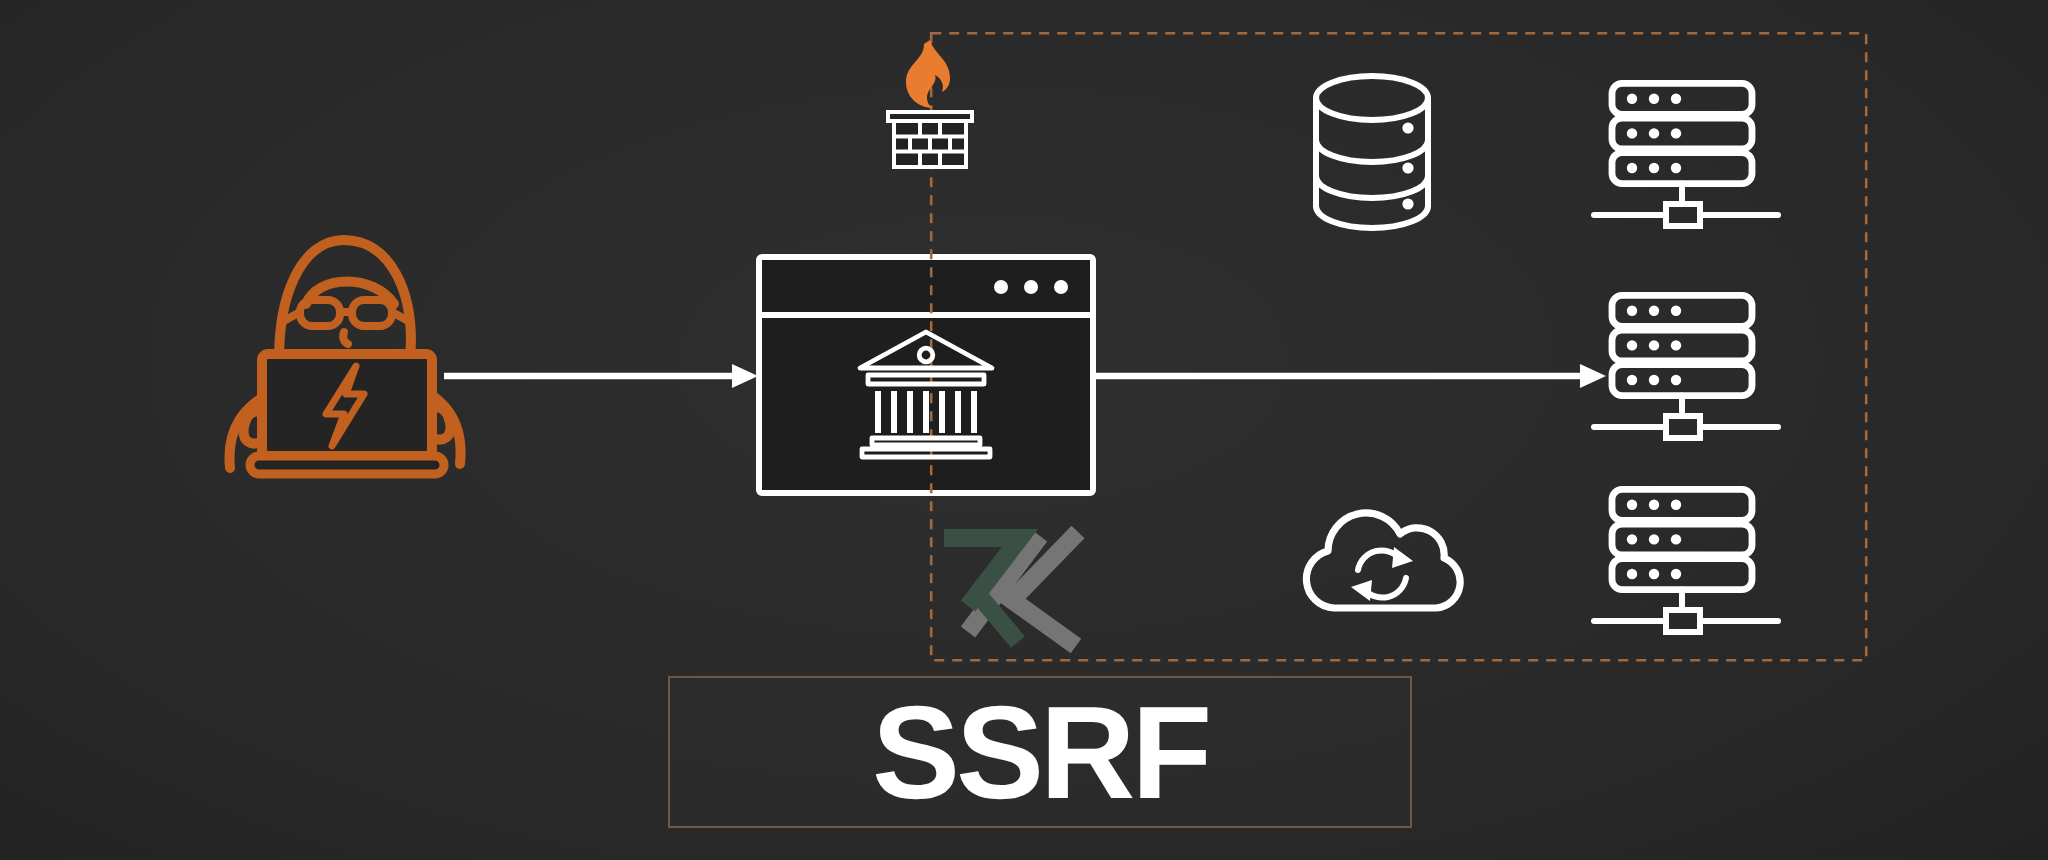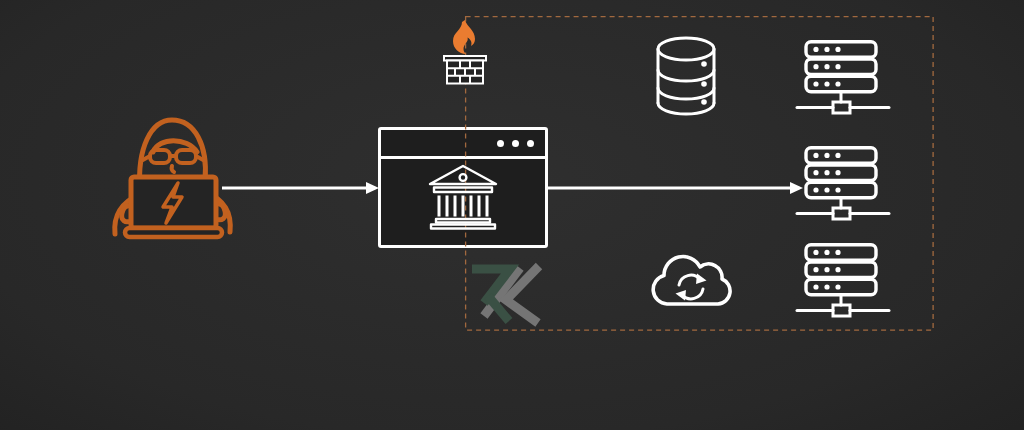--- a/index.html
+++ b/index.html
@@ -245,14 +245,17 @@
     <polygon points="242,2 255,8 242,14" fill="#ffffff"></polygon>
   </svg>
 
   <svg id="watermark" class="abs" width="100" height="70" viewBox="0 0 100 70" fill="none" stroke-linecap="butt" aria-label="RK">
     <path d="M58,10 L22,58" stroke="#757575" stroke-width="9"></path>
     <path d="M10,11 H48 L22,45" stroke="#3a5044" stroke-width="9"></path>
     <path d="M26,38 L47,63" stroke="#3a5044" stroke-width="9"></path>
     <path d="M77,8 L44,42 L76,65" stroke="#757575" stroke-width="9"></path>
   </svg>
 
+  <div id="ssrf-box" class="abs">
+    <span id="ssrf-text">SSRF</span>
+  </div>
 
 </div>
 
 </body></html>

